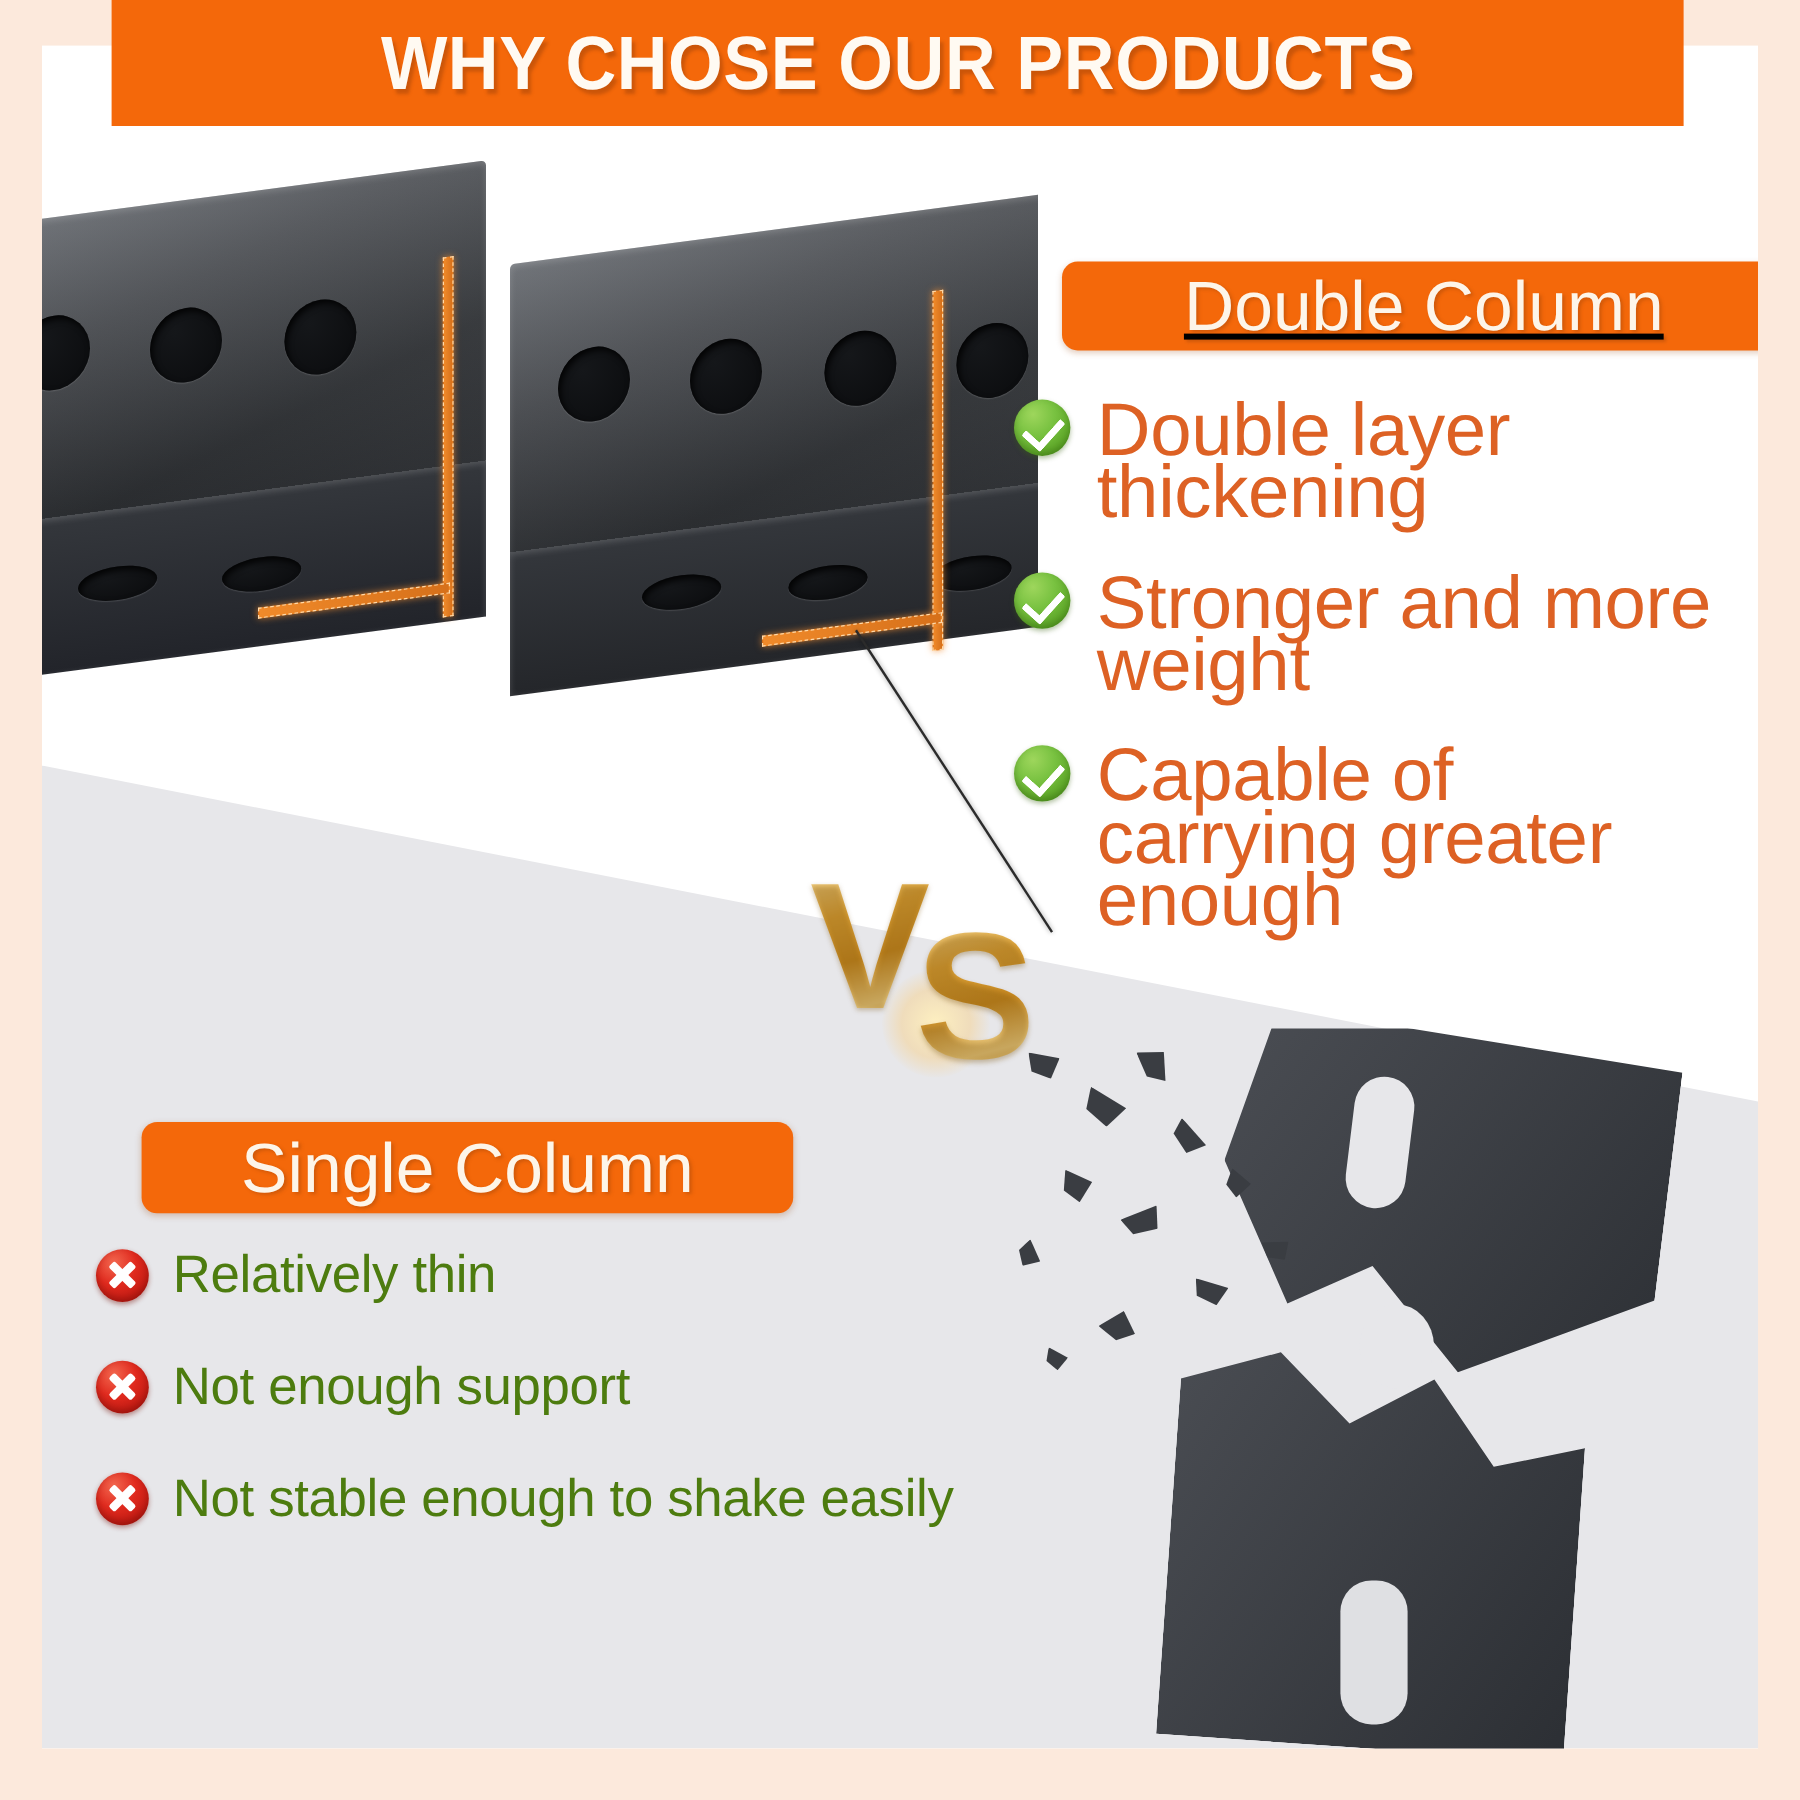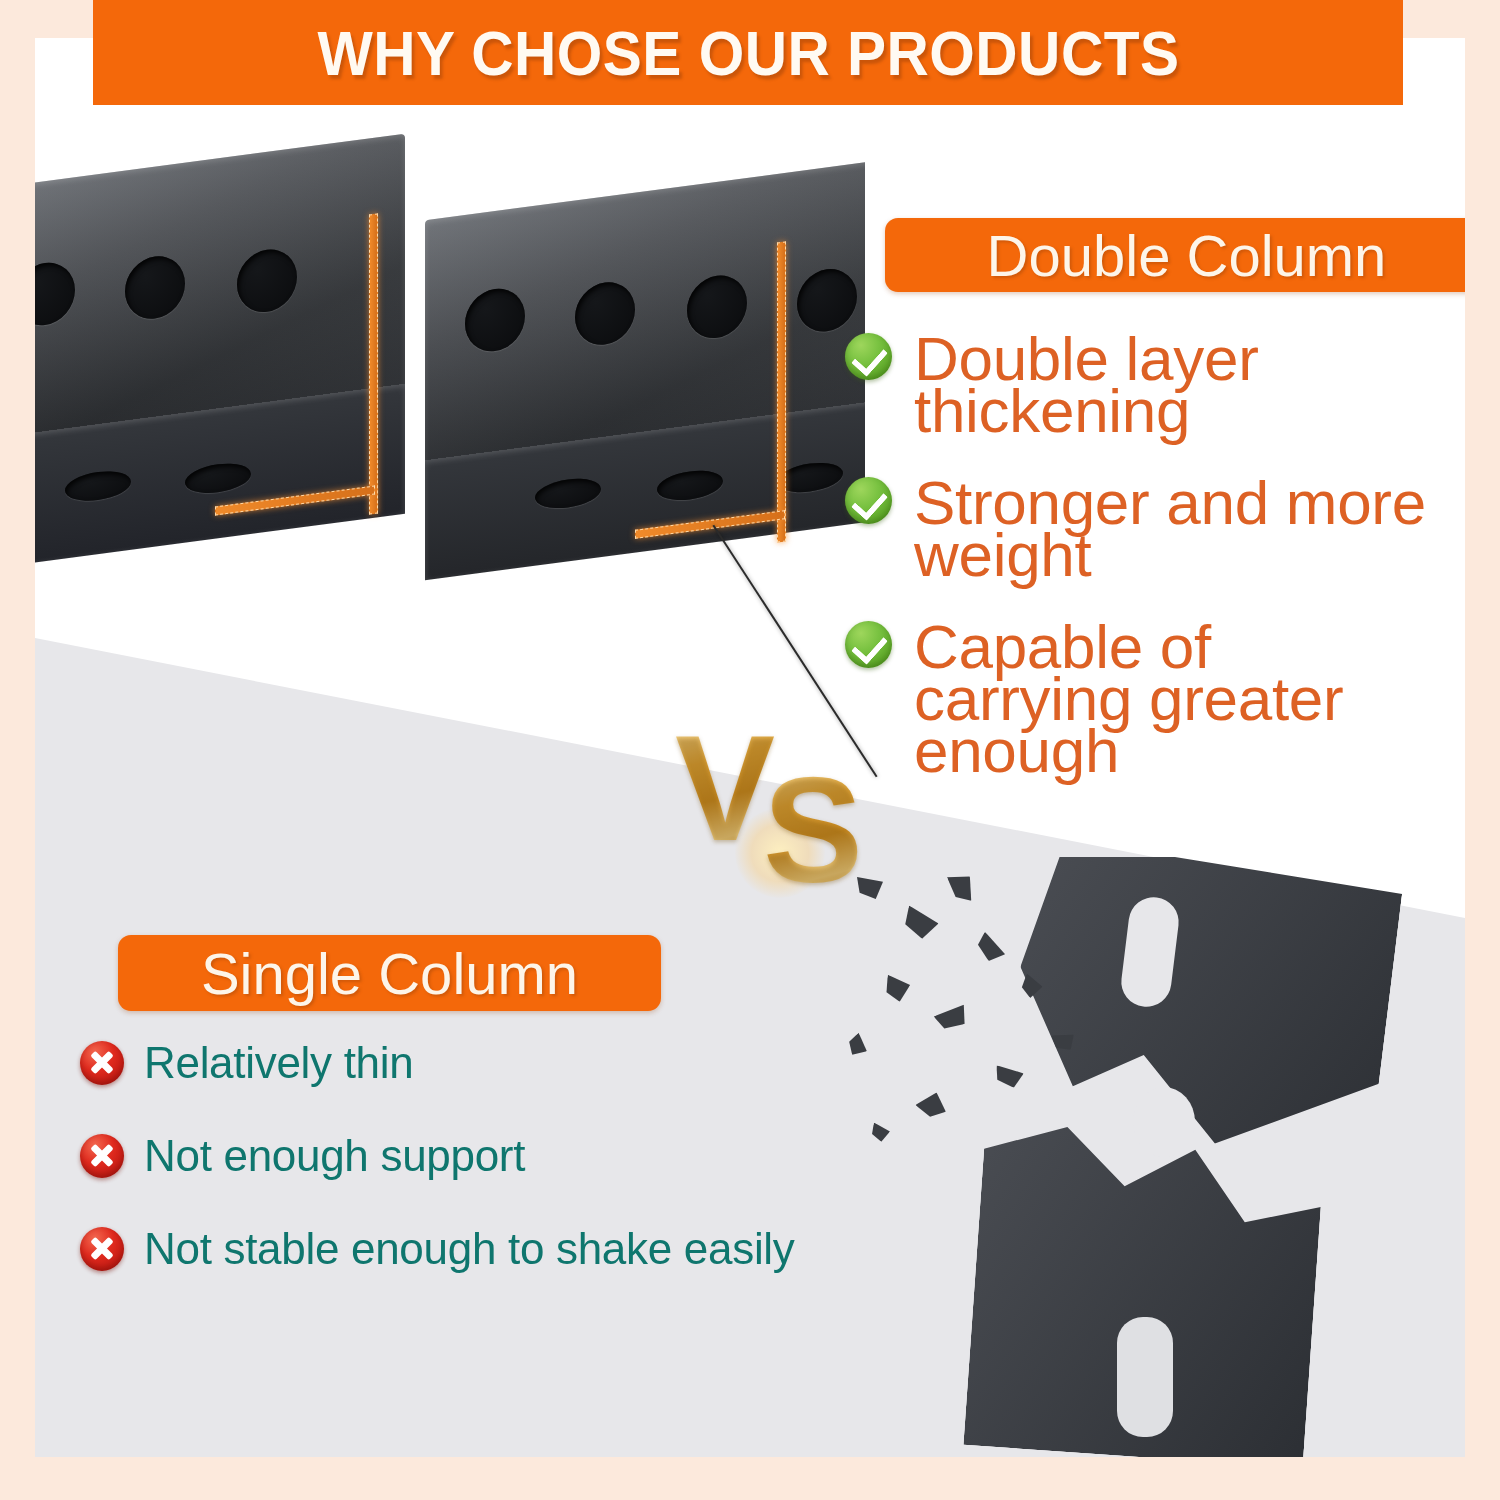--- a/index.html
+++ b/index.html
@@ -94,21 +94,21 @@
   .pill {
     position:absolute; background:#f4680a; border-radius:13px;
     display:flex; align-items:center; justify-content:center;
     box-shadow:0 2px 5px rgba(150,70,15,.28); z-index:20;
   }
   .pill span {
     color:#fdf5e9; font-size:58px; font-weight:normal;
     font-family:"Liberation Sans", sans-serif;
     text-shadow:2px 2px 3px rgba(140,60,10,.35); white-space:nowrap;
   }
-  #pill-double { left:850px; top:180px; width:603px; height:74px; }
+  #pill-double { left:850px; top:180px; width:603px; height:74px;text-decoration:underline; }
   #pill-single { left:83px; top:897px; width:543px; height:76px;align-items:center; }
   
   .list { position:absolute; z-index:20; }
   #list-pros { left:810px; top:295px; width:600px; }
   #list-cons { left:45px; top:1000px; width:820px; }
   .row { display:flex; align-items:flex-start; margin-bottom:40px; }
   #list-cons .row { margin-bottom:43px; align-items:center; }
   .ico { flex:0 0 auto; width:47px; height:47px; margin-right:22px; position:relative; }
   #list-cons .ico { width:44px; height:44px; margin-right:20px; }
   .ico.check {
@@ -131,21 +131,21 @@
     content:""; position:absolute; left:9px; top:18px;
     width:26px; height:7px; background:#fff; border-radius:2px;
   }
   .ico.cross::before { transform:rotate(45deg); }
   .ico.cross::after  { transform:rotate(-45deg); }
   .txt-pro {
     color:#dd6124; font-size:62px; line-height:52px;
     font-family:"Liberation Sans", sans-serif; letter-spacing:-.3px;
   }
   .txt-con {
-    color:#0f766e; font-size:44px; line-height:50px;
+    color:#4d7c0f; font-size:44px; line-height:50px;
     font-family:"Liberation Sans", sans-serif; letter-spacing:-.3px;
   }
 </style>
 </head>
 <body>
 
 <div id="page">
   <div id="content">
 
     <div class="gray-wedge"></div>

